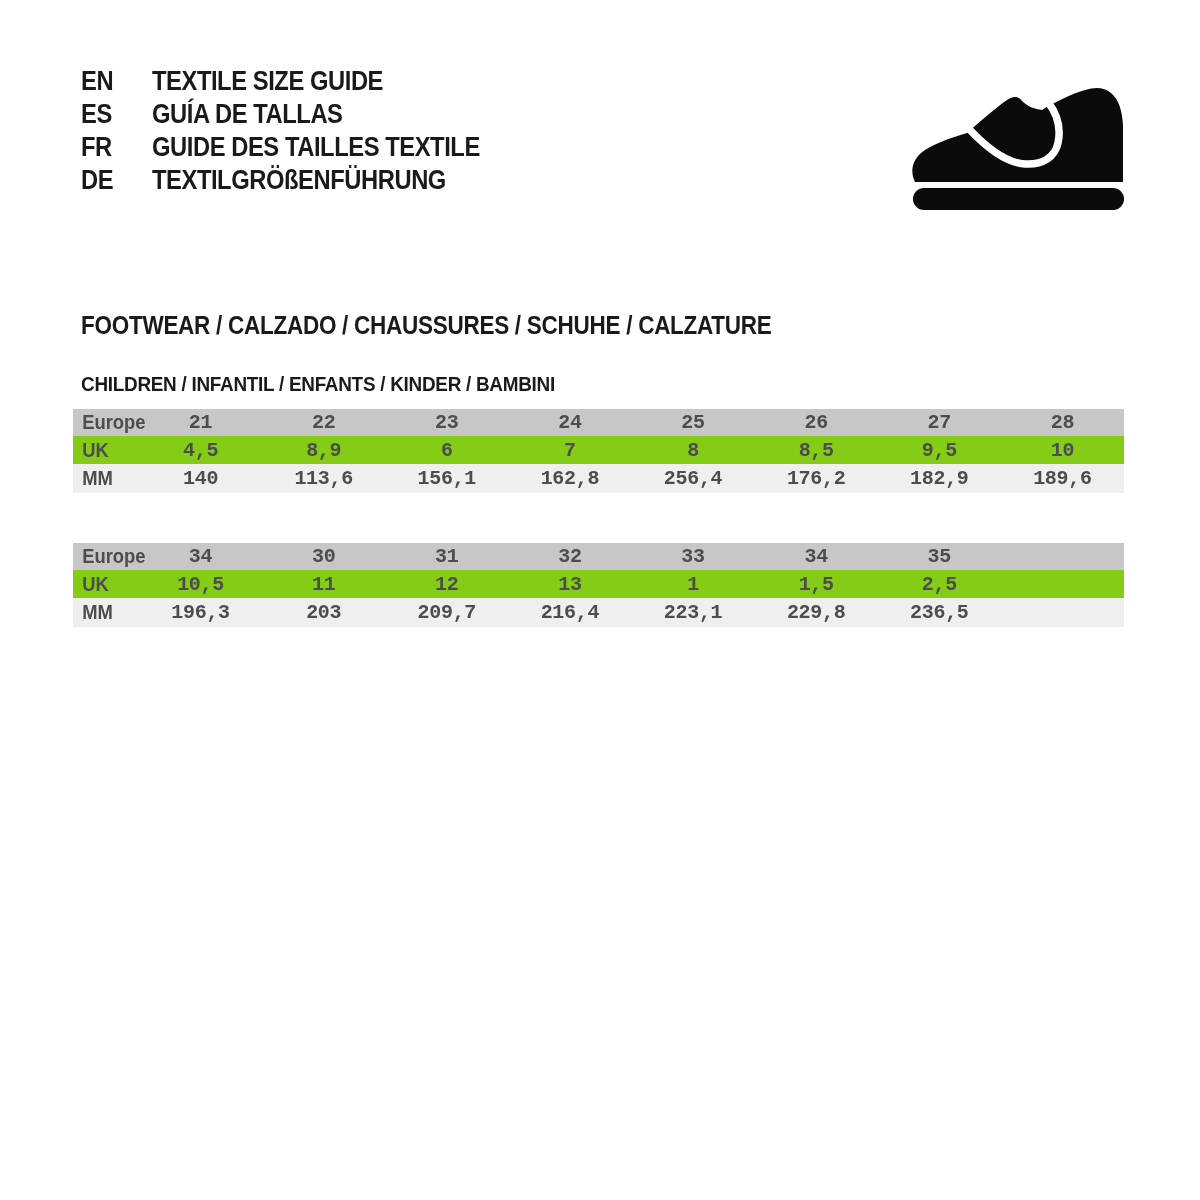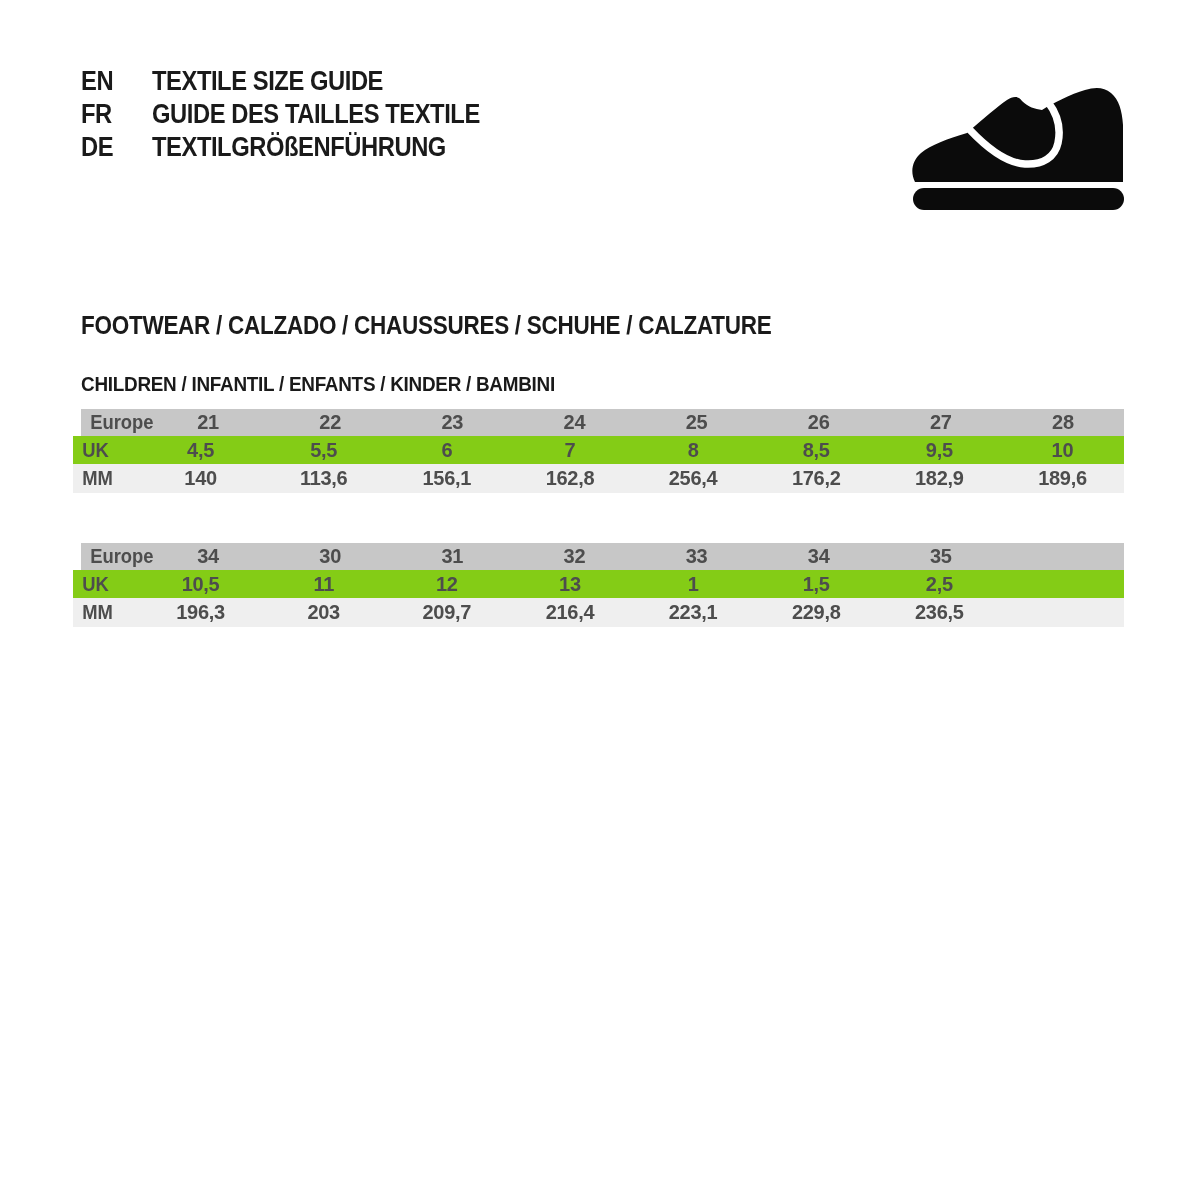--- a/index.html
+++ b/index.html
@@ -33,36 +33,40 @@
   .subsection-title{
     left:81px;top:372px;font-size:21px;letter-spacing:-0.3px;
     transform:scaleX(0.9);transform-origin:0 0;white-space:nowrap;
   }
 
   
   .size-table{left:73px;width:1051px;color:#4d4d4d;font-size:20px;}
   .size-table-1{top:409px;}
   .size-table-2{top:543px;}
   .tr{display:flex;align-items:center;height:28px;background:#84cc16;}
-  .tr.header{background:#c7c7c7;height:27px;margin-left:8px;}
+  .tr.header{background:#c7c7c7;height:27px;}
   .tr.alt{background:#efefef;height:29px;}
   .td{overflow:visible;white-space:nowrap;}
   .td.label{
     width:66px;padding-left:10px;box-sizing:border-box;
     transform:scaleX(0.92);transform-origin:0 50%;
   }
-  .td.val{flex:1;text-align:center;letter-spacing:-0.3px;}
+  .td.val{flex:1;text-align:center;letter-spacing:-0.3px;font-family:Liberation Mono, monospace;}
 </style>
 </head>
 <body>
 
 <div class="abs lang-list">
   <div class="lang-row">
     <span class="lang-code">EN</span>
     <span class="lang-label">TEXTILE SIZE GUIDE</span>
+  </div>
+  <div class="lang-row">
+    <span class="lang-code">ES</span>
+    <span class="lang-label">GUÍA DE TALLAS</span>
   </div>
   <div class="lang-row">
     <span class="lang-code">FR</span>
     <span class="lang-label">GUIDE DES TAILLES TEXTILE</span>
   </div>
   <div class="lang-row">
     <span class="lang-code">DE</span>
     <span class="lang-label">TEXTILGRÖßENFÜHRUNG</span>
   </div>
 </div>
@@ -96,21 +100,21 @@
     <div class="td val">23</div>
     <div class="td val">24</div>
     <div class="td val">25</div>
     <div class="td val">26</div>
     <div class="td val">27</div>
     <div class="td val">28</div>
   </div>
   <div class="tr">
     <div class="td label">UK</div>
     <div class="td val">4,5</div>
-    <div class="td val">5,5</div>
+    <div class="td val">8,9</div>
     <div class="td val">6</div>
     <div class="td val">7</div>
     <div class="td val">8</div>
     <div class="td val">8,5</div>
     <div class="td val">9,5</div>
     <div class="td val">10</div>
   </div>
   <div class="tr alt">
     <div class="td label">MM</div>
     <div class="td val">140</div>

